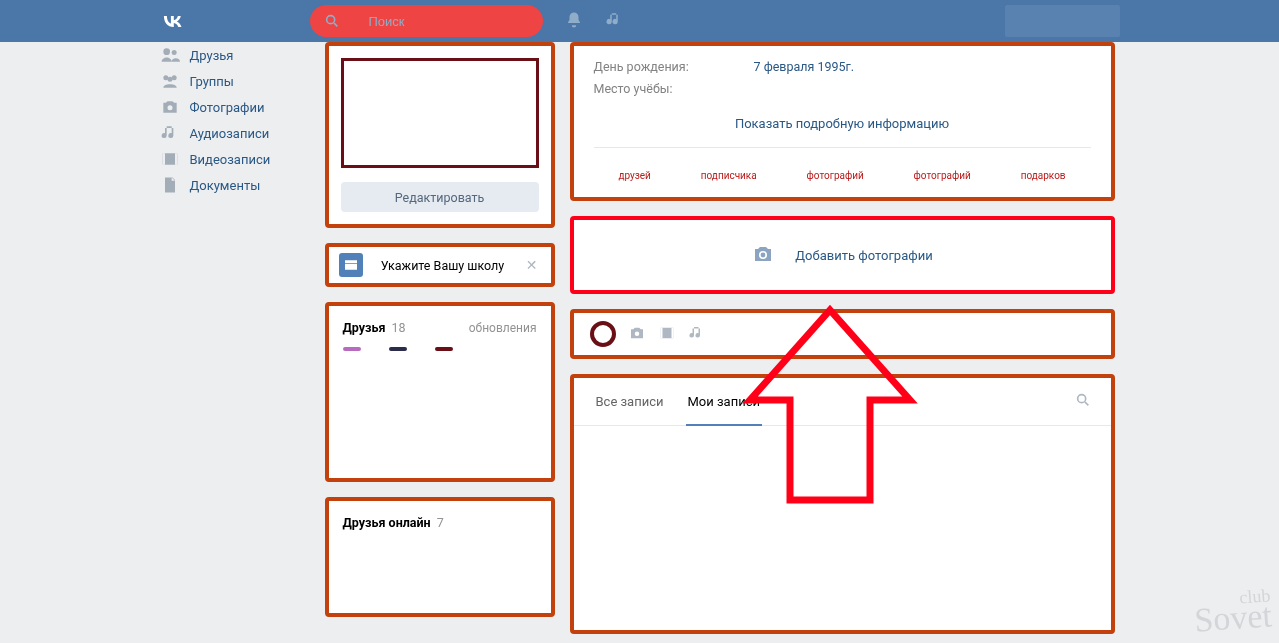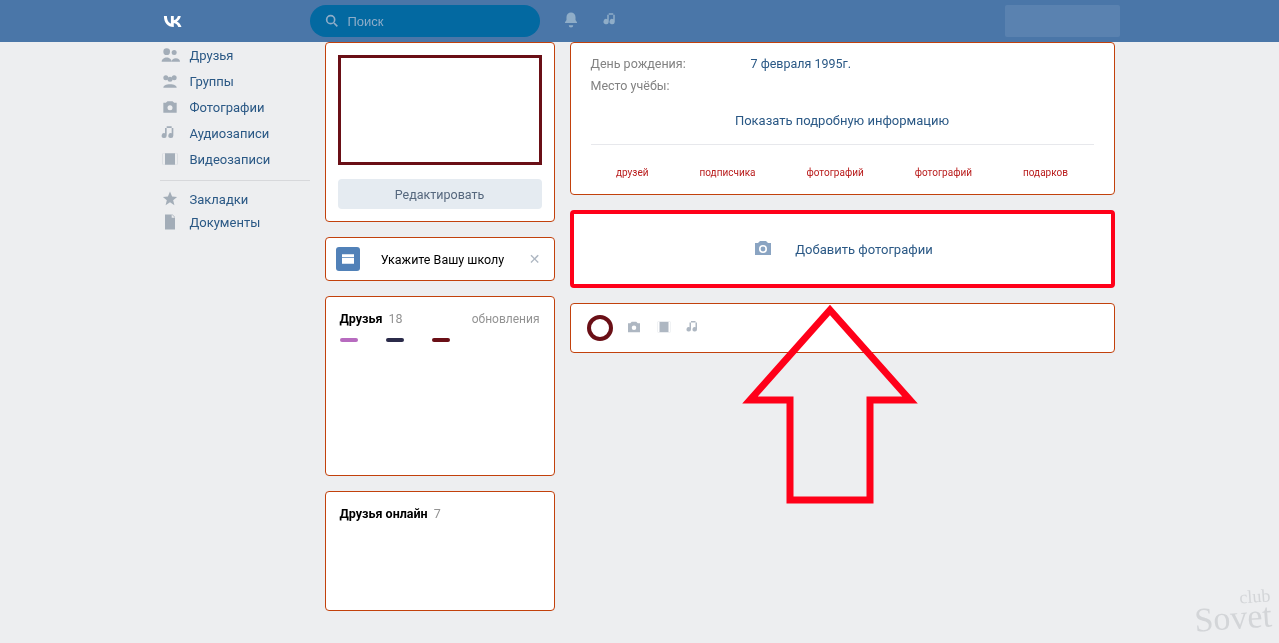--- a/index.html
+++ b/index.html
@@ -3,21 +3,21 @@
 <meta charset="utf-8">
 <style>
   * { box-sizing: border-box; margin: 0; padding: 0; }
   body { font-family: -apple-system, BlinkMacSystemFont, "Segoe UI", Roboto, Helvetica, Arial, sans-serif; background: #edeef0; font-size: 13px; color: #000; width: 1279px; height: 643px; overflow: hidden; position: relative; }
 
   
   .topbar { position: absolute; top: 0; left: 0; right: 0; height: 42px; background: #4a76a8; display: flex; align-items: center; }
   .topbar-inner { width: 960px; margin: 0 auto; display: flex; align-items: center; height: 100%; position: relative; }
   .logo { width: 150px; display: flex; align-items: center; }
   .logo svg { fill: #fff; }
-  .search-wrap { flex: 0 0 230px; height: 32px; background: #0369a1; border-radius: 16px; display: flex; align-items: center; padding: 16px 14px; color: #8fadc8; }
+  .search-wrap { flex: 0 0 230px; height: 32px; background: #ef4444; border-radius: 16px; display: flex; align-items: center; padding: 16px 14px; color: #8fadc8; gap: 21px; }
   .search-wrap input { background: transparent; border: 0; outline: 0; color: #fff; font-size: 13px; margin-left: 8px; width: 160px; }
   .search-wrap input::placeholder { color: #8fadc8; }
   .top-icons { display: flex; align-items: center; margin-left: 22px; gap: 22px; color: #8fadc8; }
   .top-icons span { cursor: pointer; }
   .top-right { position: absolute; right: 0; display: flex; align-items: center; height: 100%; }
   .user-block { width: 115px; height: 32px; background: #5a82b0; border-radius: 2px; }
 
   
   .page { position: absolute; top: 42px; left: 0; right: 0; bottom: 0; border-radius: 30px; }
   .container { width: 960px; margin: 0 auto; display: flex; gap: 15px; align-items: flex-start; }
@@ -27,21 +27,21 @@
   .leftnav ul { list-style: none; }
   .leftnav li { display: flex; align-items: center; height: 26px; color: #2a5885; cursor: pointer; gap: 10px; }
   .leftnav li.sep { border-top: 1px solid #d7d8db; margin-top: 8px; padding-top: 8px; height: auto; }
   .nav-ico { width: 20px; height: 20px; display: flex; align-items: center; justify-content: center; color: #a3adb8; }
   .footer-links { margin-top: 20px; color: #939393; font-size: 12.5px; line-height: 18px; }
   .footer-links span { margin-right: 8px; cursor: pointer; }
   .caret-down { font-size: 10px; color: #939393; }
 
   
   .col2 { width: 230px; display: flex; flex-direction: column; gap: 15px; text-align: center; }
-  .card { background: #fff; border: 1px solid #c2410c; border-radius: 4px; }
+  .card { background: #fff; border: 4px solid #c2410c; border-radius: 4px; }
   .photo-card { padding: 12px; }
   .photo-frame { height: 110px; border: 3px solid #6a0f16; background: #fff; }
   .edit-btn { margin-top: 14px; height: 30px; background: #e5ebf1; border-radius: 4px; color: #55677d; display: flex; align-items: center; justify-content: center; cursor: pointer; font-size: 12.5px; }
   .school-card { display: flex; align-items: center; height: 44px; padding: 0 10px; gap: 8px; }
   .school-ico { width: 24px; height: 24px; background: #5181b8; border-radius: 3px; display: flex; align-items: center; justify-content: center; color: #fff; font-size: 14px; }
   .school-txt { flex: 1; color: #000; font-size: 12.5px; }
   .school-close { width: 18px; height: 18px; color: #aeb7c2; display: flex; align-items: center; justify-content: center; cursor: pointer; font-size: 14px; }
   .friends-card { padding: 14px; min-height: 180px; }
   .friends-hdr { display: flex; align-items: baseline; font-size: 12.5px; }
   .friends-hdr b { font-weight: 700; margin-right: 6px; }
@@ -173,28 +173,20 @@
         <li>
           <span class="nav-ico">
               <svg class="i20" viewBox="0 0 24 24" fill="#a3adb8">
                 <rect x="3" y="5" width="18" height="14" rx="1"></rect>
                 <rect x="3" y="5" width="3" height="14" fill="#edeef0"></rect>
                 <rect x="18" y="5" width="3" height="14" fill="#edeef0"></rect>
               </svg>
             </span>
           <span>Видеозаписи</span>
         </li>
-        <li class="sep">
-          <span class="nav-ico">
-              <svg class="i20" viewBox="0 0 24 24" fill="#a3adb8">
-                <path d="M12 3l2.5 6 6 .5-4.7 4 1.5 6L12 16l-5.3 3.5 1.5-6L3.5 9.5l6-.5L12 3z"></path>
-              </svg>
-            </span>
-          <span>Закладки</span>
-        </li>
         <li>
           <span class="nav-ico">
               <svg class="i20" viewBox="0 0 24 24" fill="#a3adb8">
                 <path d="M6 3h9l3 3v15H6V3z"></path>
                 <path d="M14 3v4h4" fill="#edeef0"></path>
               </svg>
             </span>
           <span>Документы</span>
         </li>
       </ul>
@@ -279,20 +271,32 @@
                 <rect x="3" y="5" width="18" height="14" rx="1"></rect>
                 <rect x="3" y="5" width="3" height="14" fill="#fff"></rect>
                 <rect x="18" y="5" width="3" height="14" fill="#fff"></rect>
               </svg></span>
           <span><svg class="i18" viewBox="0 0 24 24" fill="#aeb7c2">
                 <path d="M8 4v11a3 3 0 1 1-2-2.8V6h10v9a3 3 0 1 1-2-2.8V4H8z"></path>
               </svg></span>
         </div>
       </div>
 
+      <div class="card wall">
+        <div class="wall-tabs">
+          <div class="tab">Все записи</div>
+          <div class="tab active">Мои записи</div>
+          <div class="srch">
+            <svg class="i16" viewBox="0 0 24 24" fill="none" stroke="#aeb7c2" stroke-width="2.5">
+                <circle cx="10" cy="10" r="6"></circle>
+                <line x1="15" y1="15" x2="20" y2="20"></line>
+              </svg>
+          </div>
+        </div>
+      </div>
     </div>
 
   </div>
 </div>
 
 <svg class="arrow-annot" style="left:730px; top:300px;" width="200" height="250" viewBox="0 0 200 250">
   <path d="M100 10 L180 100 L140 100 L140 200 L60 200 L60 100 L20 100 Z" fill="none" stroke="#ff0019" stroke-width="7" stroke-linejoin="miter"></path>
 </svg>
 
 <div class="watermark">

